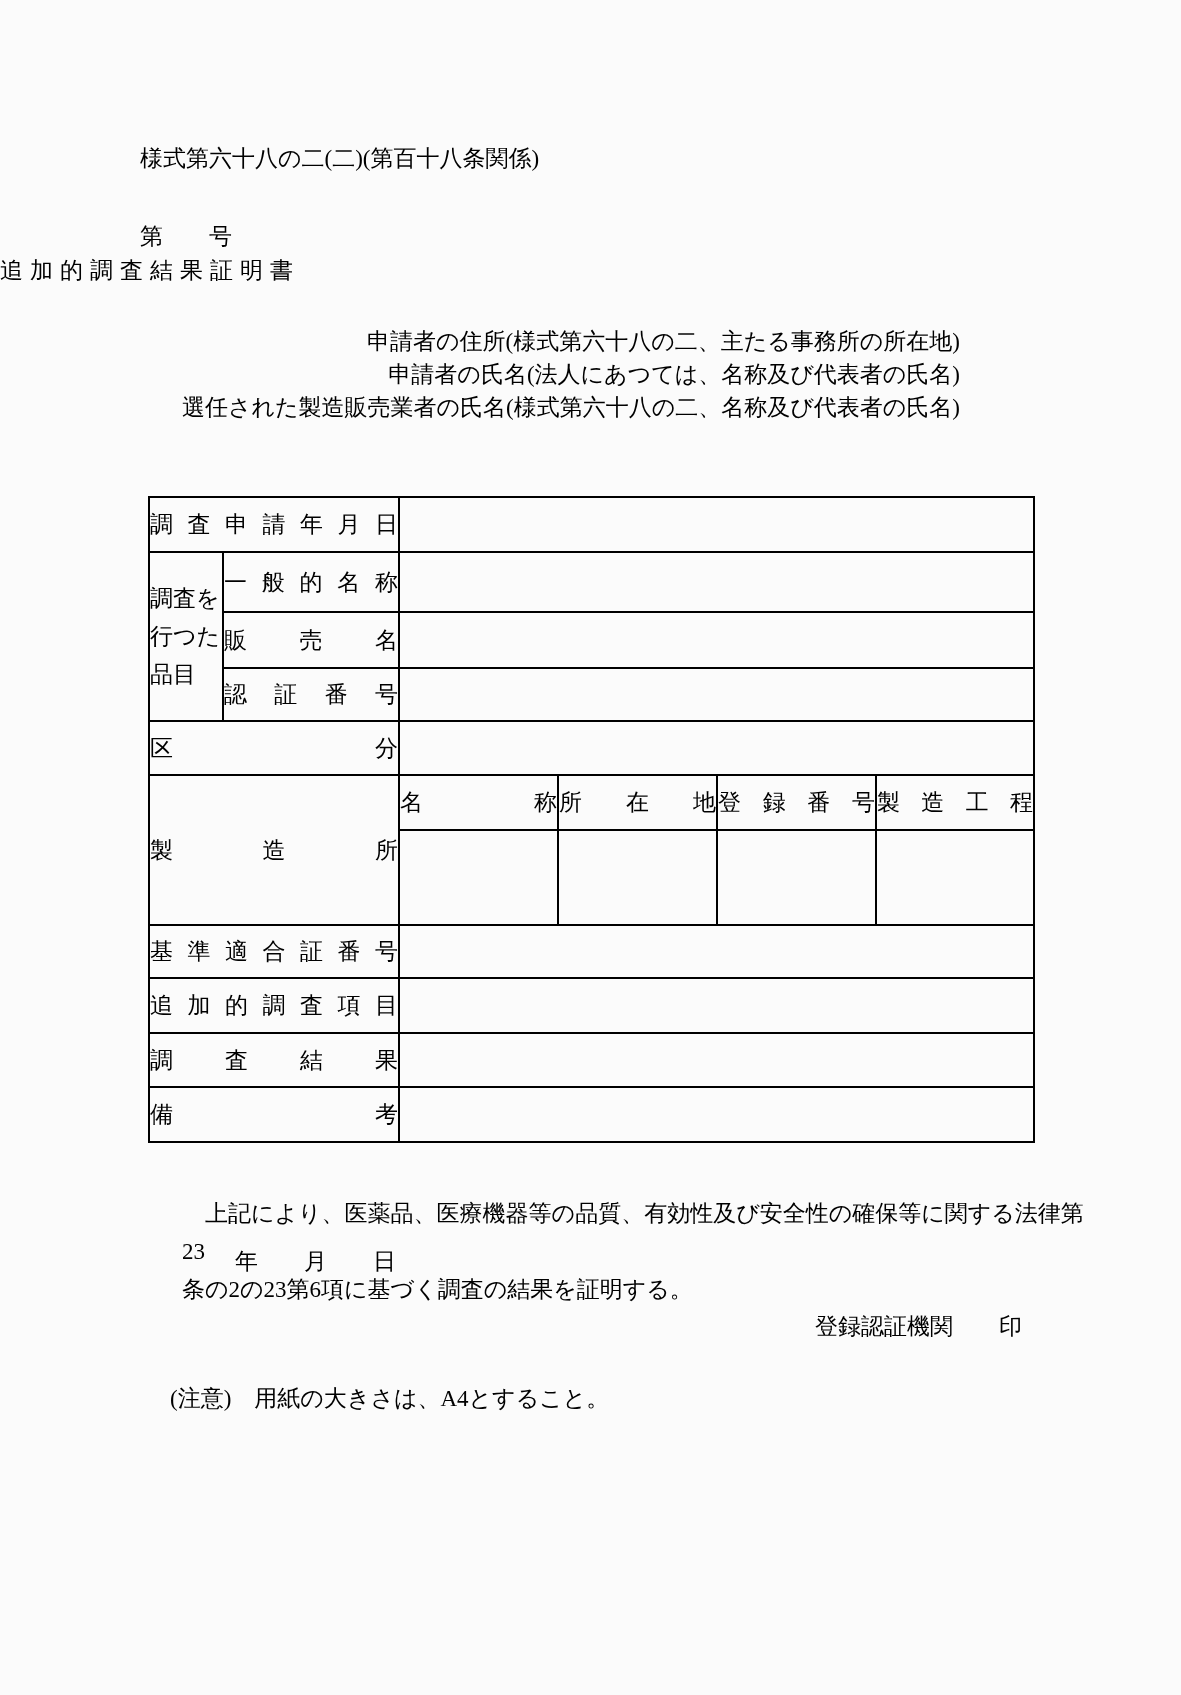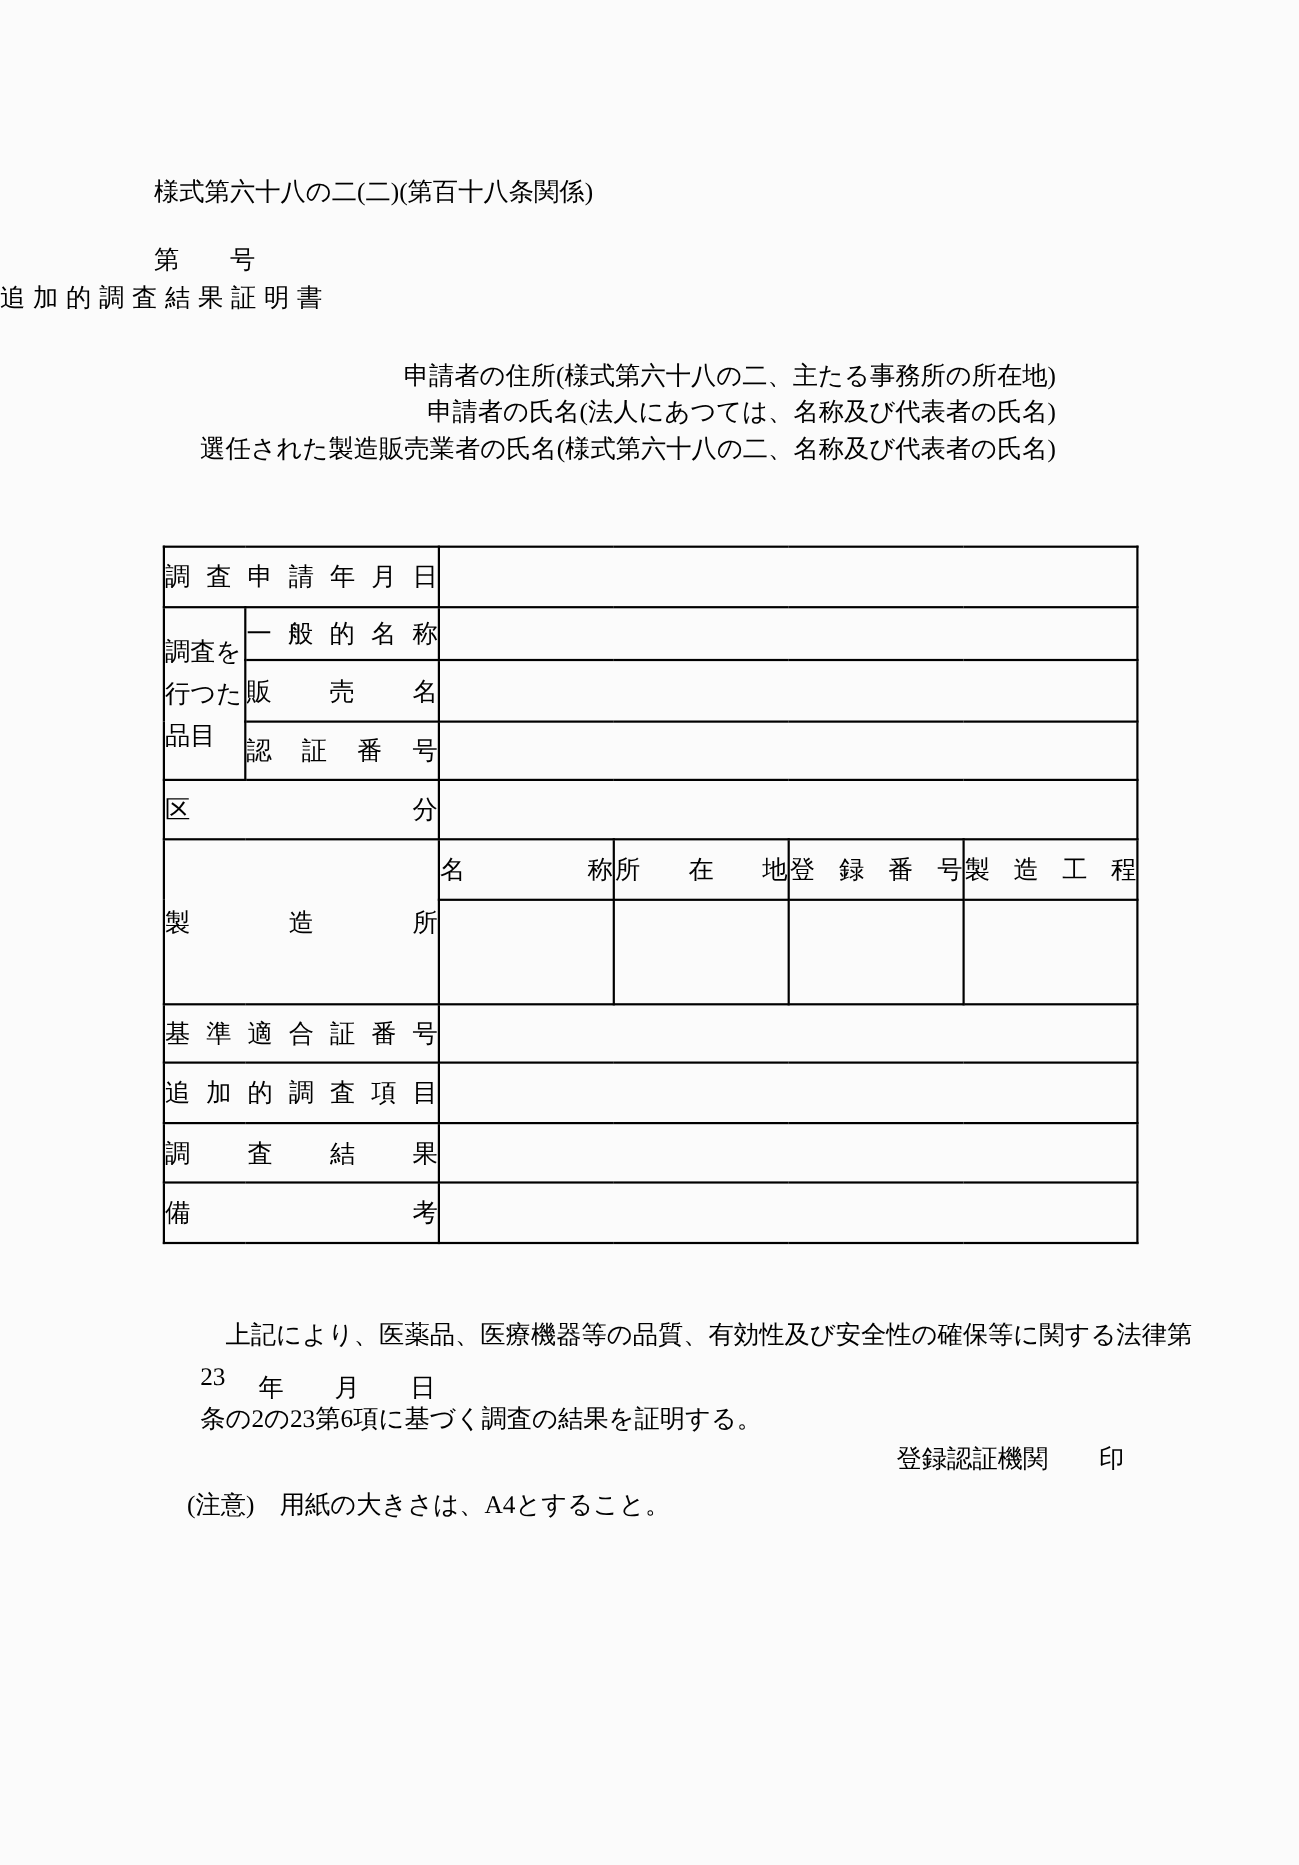--- a/index.html
+++ b/index.html
@@ -5,21 +5,21 @@
   html,body{margin:0;padding:0;}
   body{
     position:relative;
     width:1181px;height:1695px;
     background:#fbfbfb;
     color:#000;
     font-family:"Liberation Serif","DejaVu Serif",serif;
     font-size:23px;
   }
   .abs{position:absolute;}
-  .style-number{left:140px;top:159px;text-align:right;}
+  .style-number{left:140px;top:143px;text-align:right;}
   .doc-number{left:140px;top:192px;margin-top:29px;}
   .page-title{left:0;top:255px;width:1110px;text-align:left;letter-spacing:7px;}
   .recipients{right:221px;top:325px;text-align:right;line-height:33px;}
   .form-table-wrap{left:148px;top:496px;}
   table.form-table{border-collapse:collapse;table-layout:fixed;width:885px;}
   table.form-table td{
     border:2px solid #000;
     vertical-align:middle;
     padding:0;
     font-size:23px;
@@ -30,27 +30,27 @@
   td.sitehead{padding:0 14px;}
   .spread{display:flex;justify-content:space-between;align-items:center;}
   td.narrow-wrap{
     padding:4px 13px;
     line-height:38px;
     word-break:break-all;
     line-break:anywhere;
     text-align:left;
     vertical-align:middle;
   }
-  tr.r1{height:55px;} tr.r2{height:48px;} tr.r3{height:56px;} tr.r4{height:53px;}
+  tr.r1{height:55px;} tr.r2{height:60px;} tr.r3{height:56px;} tr.r4{height:53px;}
   tr.r5{height:54px;} tr.r6{height:55px;} tr.r7{height:95px;} tr.r8{height:53px;}
   tr.r9{height:55px;} tr.r10{height:54px;} tr.r11{height:55px;}
   .closing{left:148px;top:1195px;width:905px;line-height:38px;margin-left:34px;}
   .date-line{left:235px;top:1246px;}
   .issuer-line{left:815px;top:1311px;text-align:center;}
-  .note-line{left:170px;top:1352px;}
+  .note-line{left:170px;top:1383px;}
 </style>
 </head>
 <body>
 
 <div class="abs style-number">様式第六十八の二(二)(第百十八条関係)</div>
 <div class="abs doc-number">第　　号</div>
 <div class="abs page-title">追加的調査結果証明書</div>
 
 <div class="abs recipients">
   <div>申請者の住所(様式第六十八の二、主たる事務所の所在地)</div>

